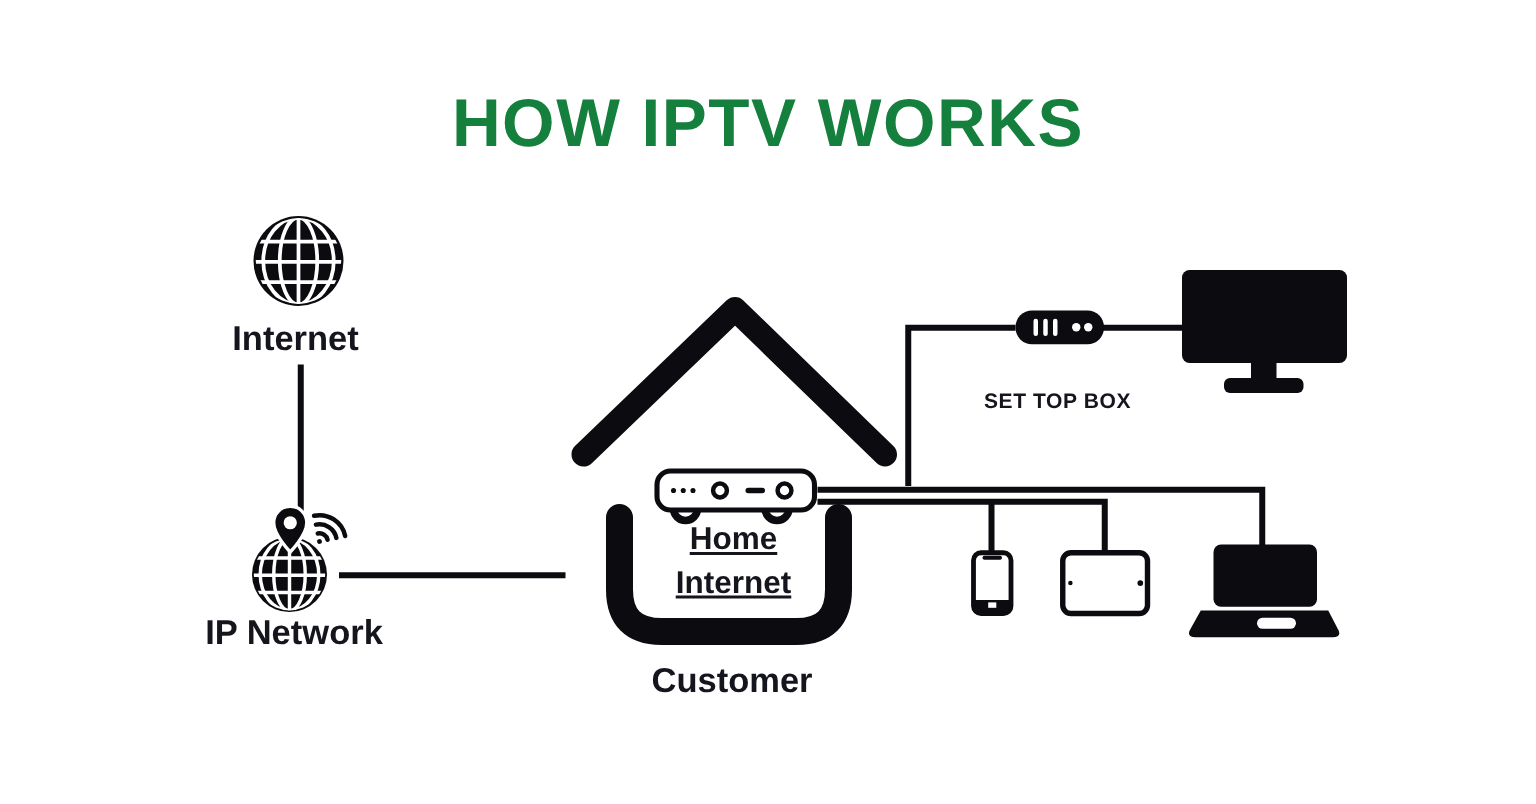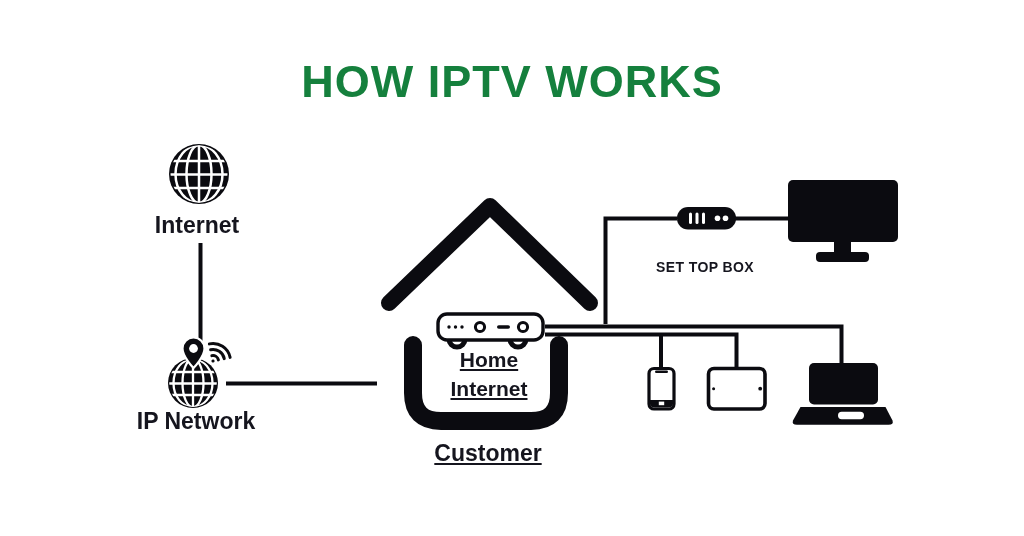--- a/index.html
+++ b/index.html
@@ -10,21 +10,21 @@
   .page-title{
     position:absolute;left:0;top:56px;width:1024px;text-align:center;
     font-size:45px;font-weight:700;letter-spacing:1px;color:#15803d;
   }
   .node-label{
     position:absolute;text-align:center;font-weight:800;color:#15151e;
   }
   .lbl-internet{left:117px;top:212px;width:160px;font-size:23px;}
   .lbl-ipnetwork{left:112px;top:408px;width:168px;font-size:23px;}
   .lbl-gateway{left:421px;top:345px;width:136px;font-size:21px;line-height:29px;text-decoration:underline;}
-  .lbl-customer{left:406px;top:440px;width:164px;font-size:23px;text-decoration:underline;}
+  .lbl-customer{left:406px;top:440px;width:164px;font-size:23px;}
   .lbl-stb{left:643px;top:231px;width:124px;font-size:14px;letter-spacing:.4px;margin-top:28px;}
   svg.diagram{position:absolute;left:0;top:0;}
 </style>
 </head>
 <body>
 
 <div class="canvas">
 
   <div class="page-title">HOW IPTV WORKS</div>
 

